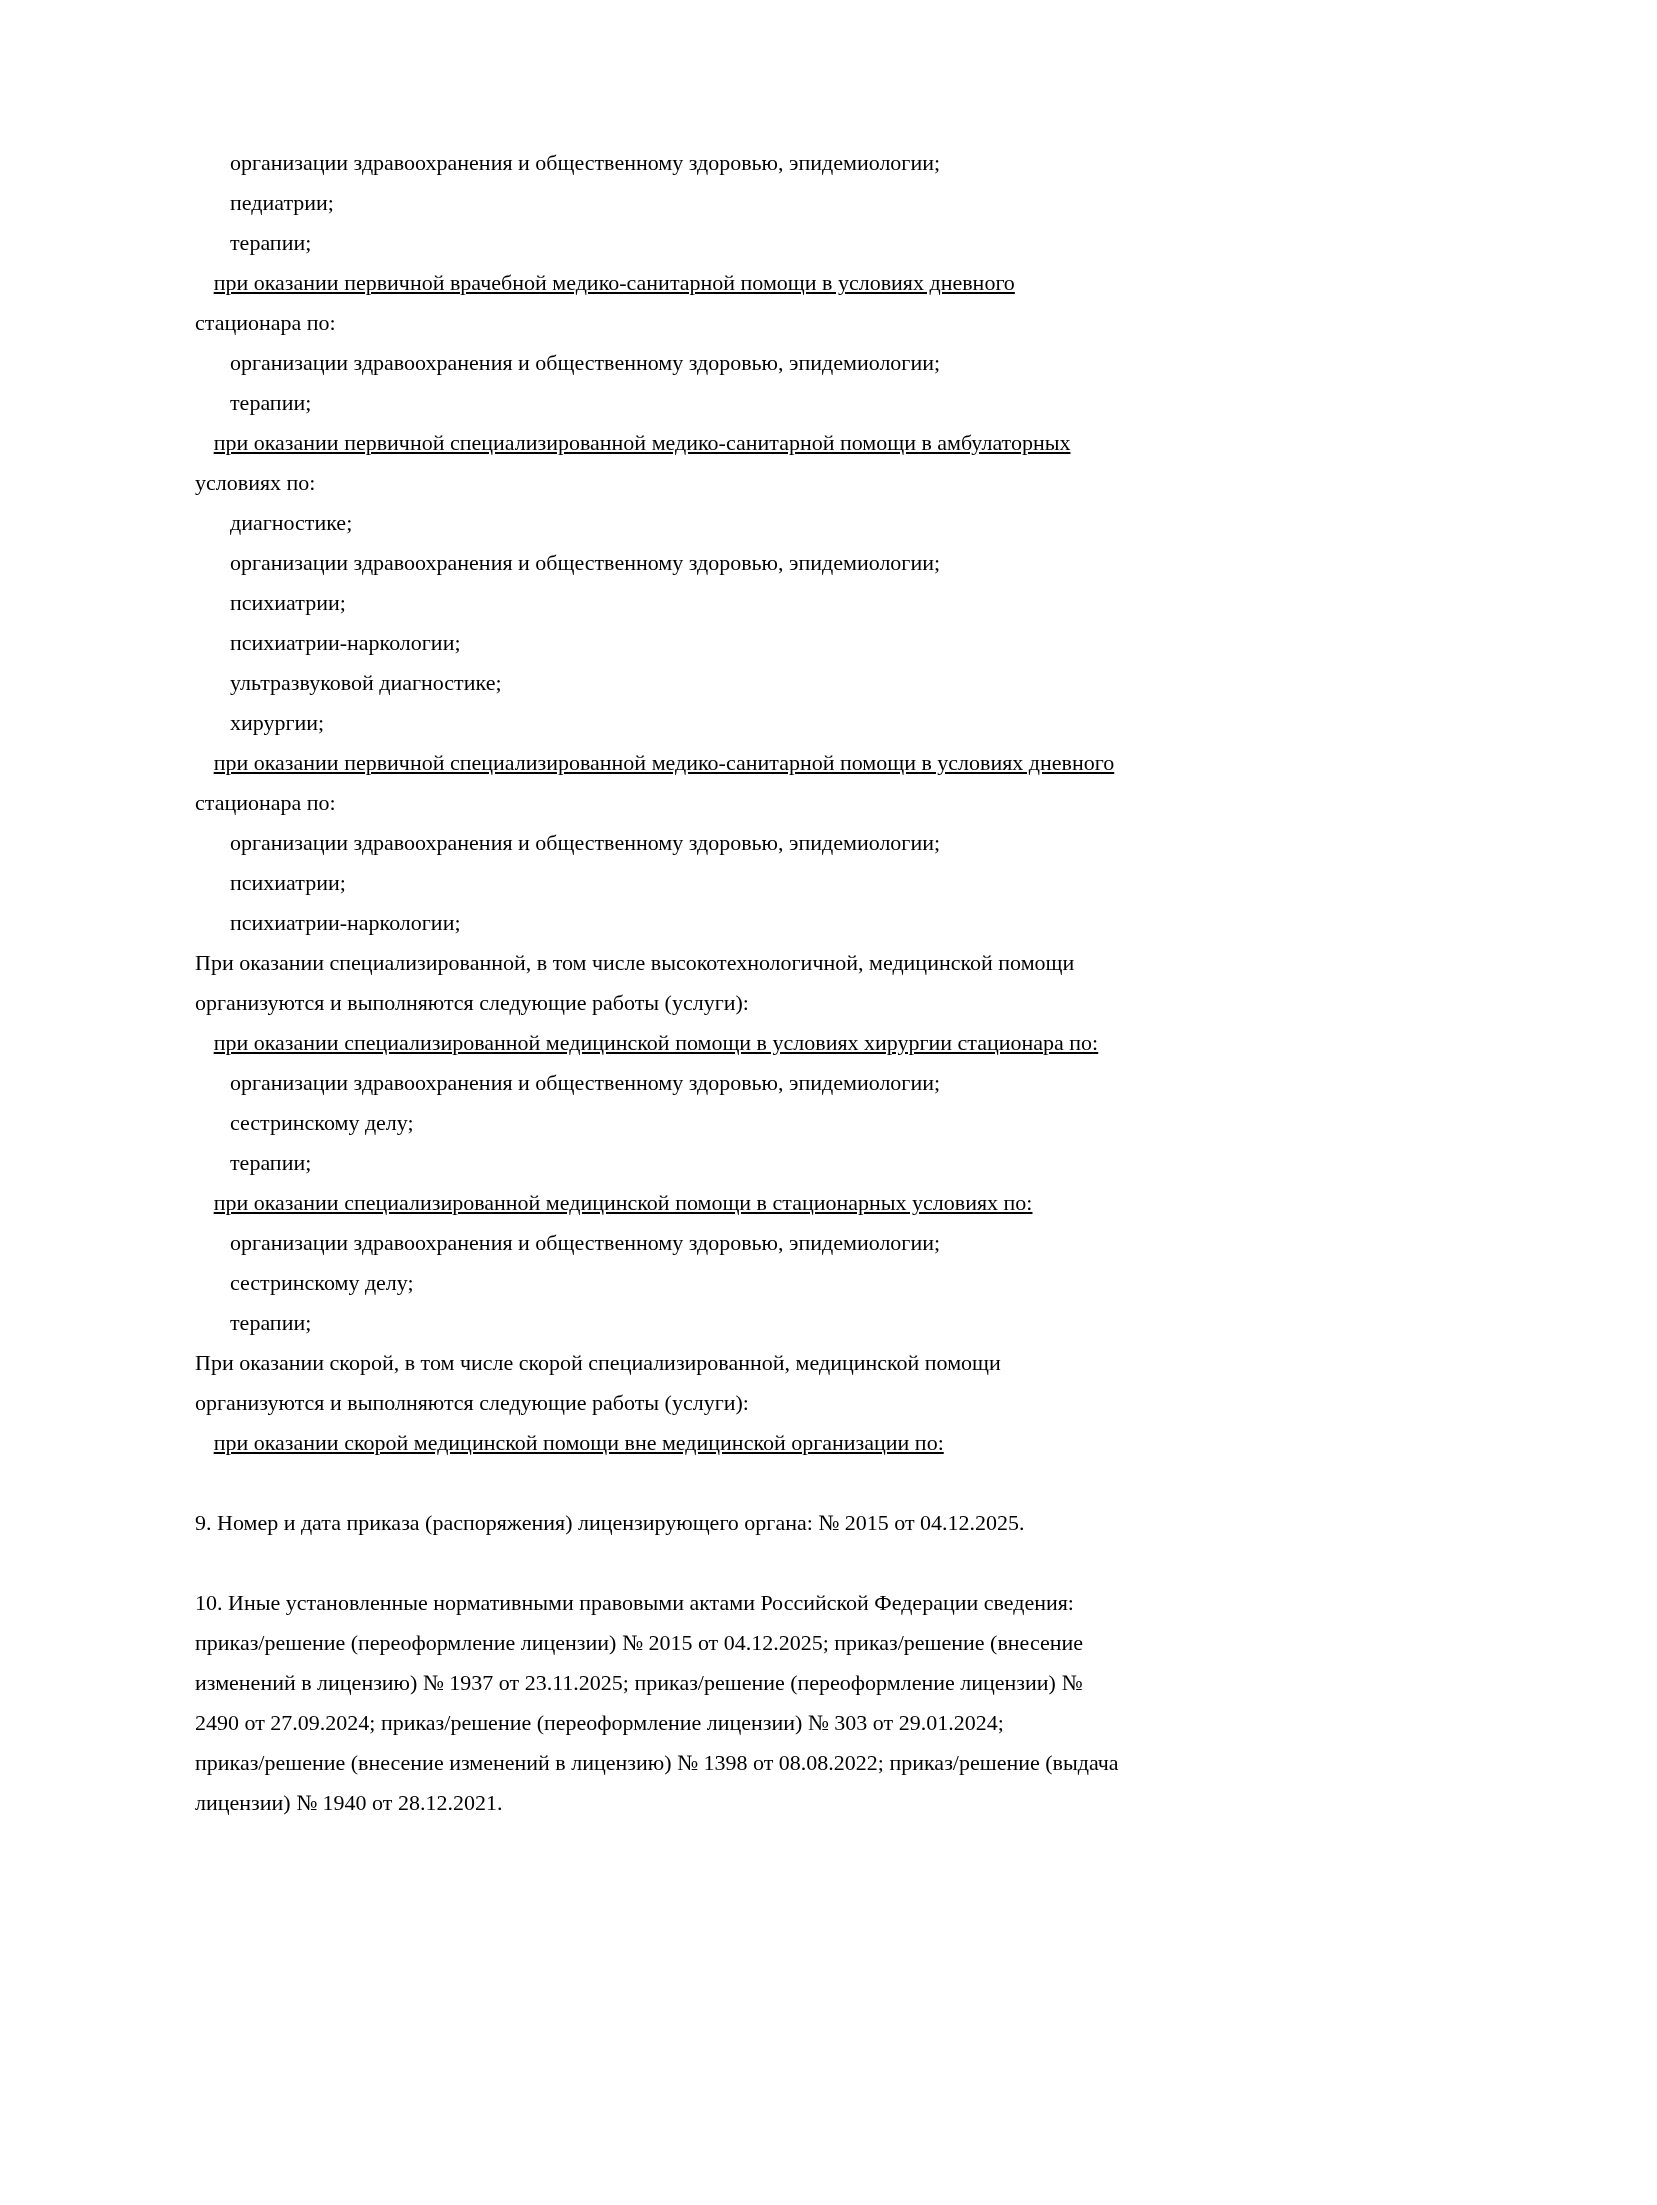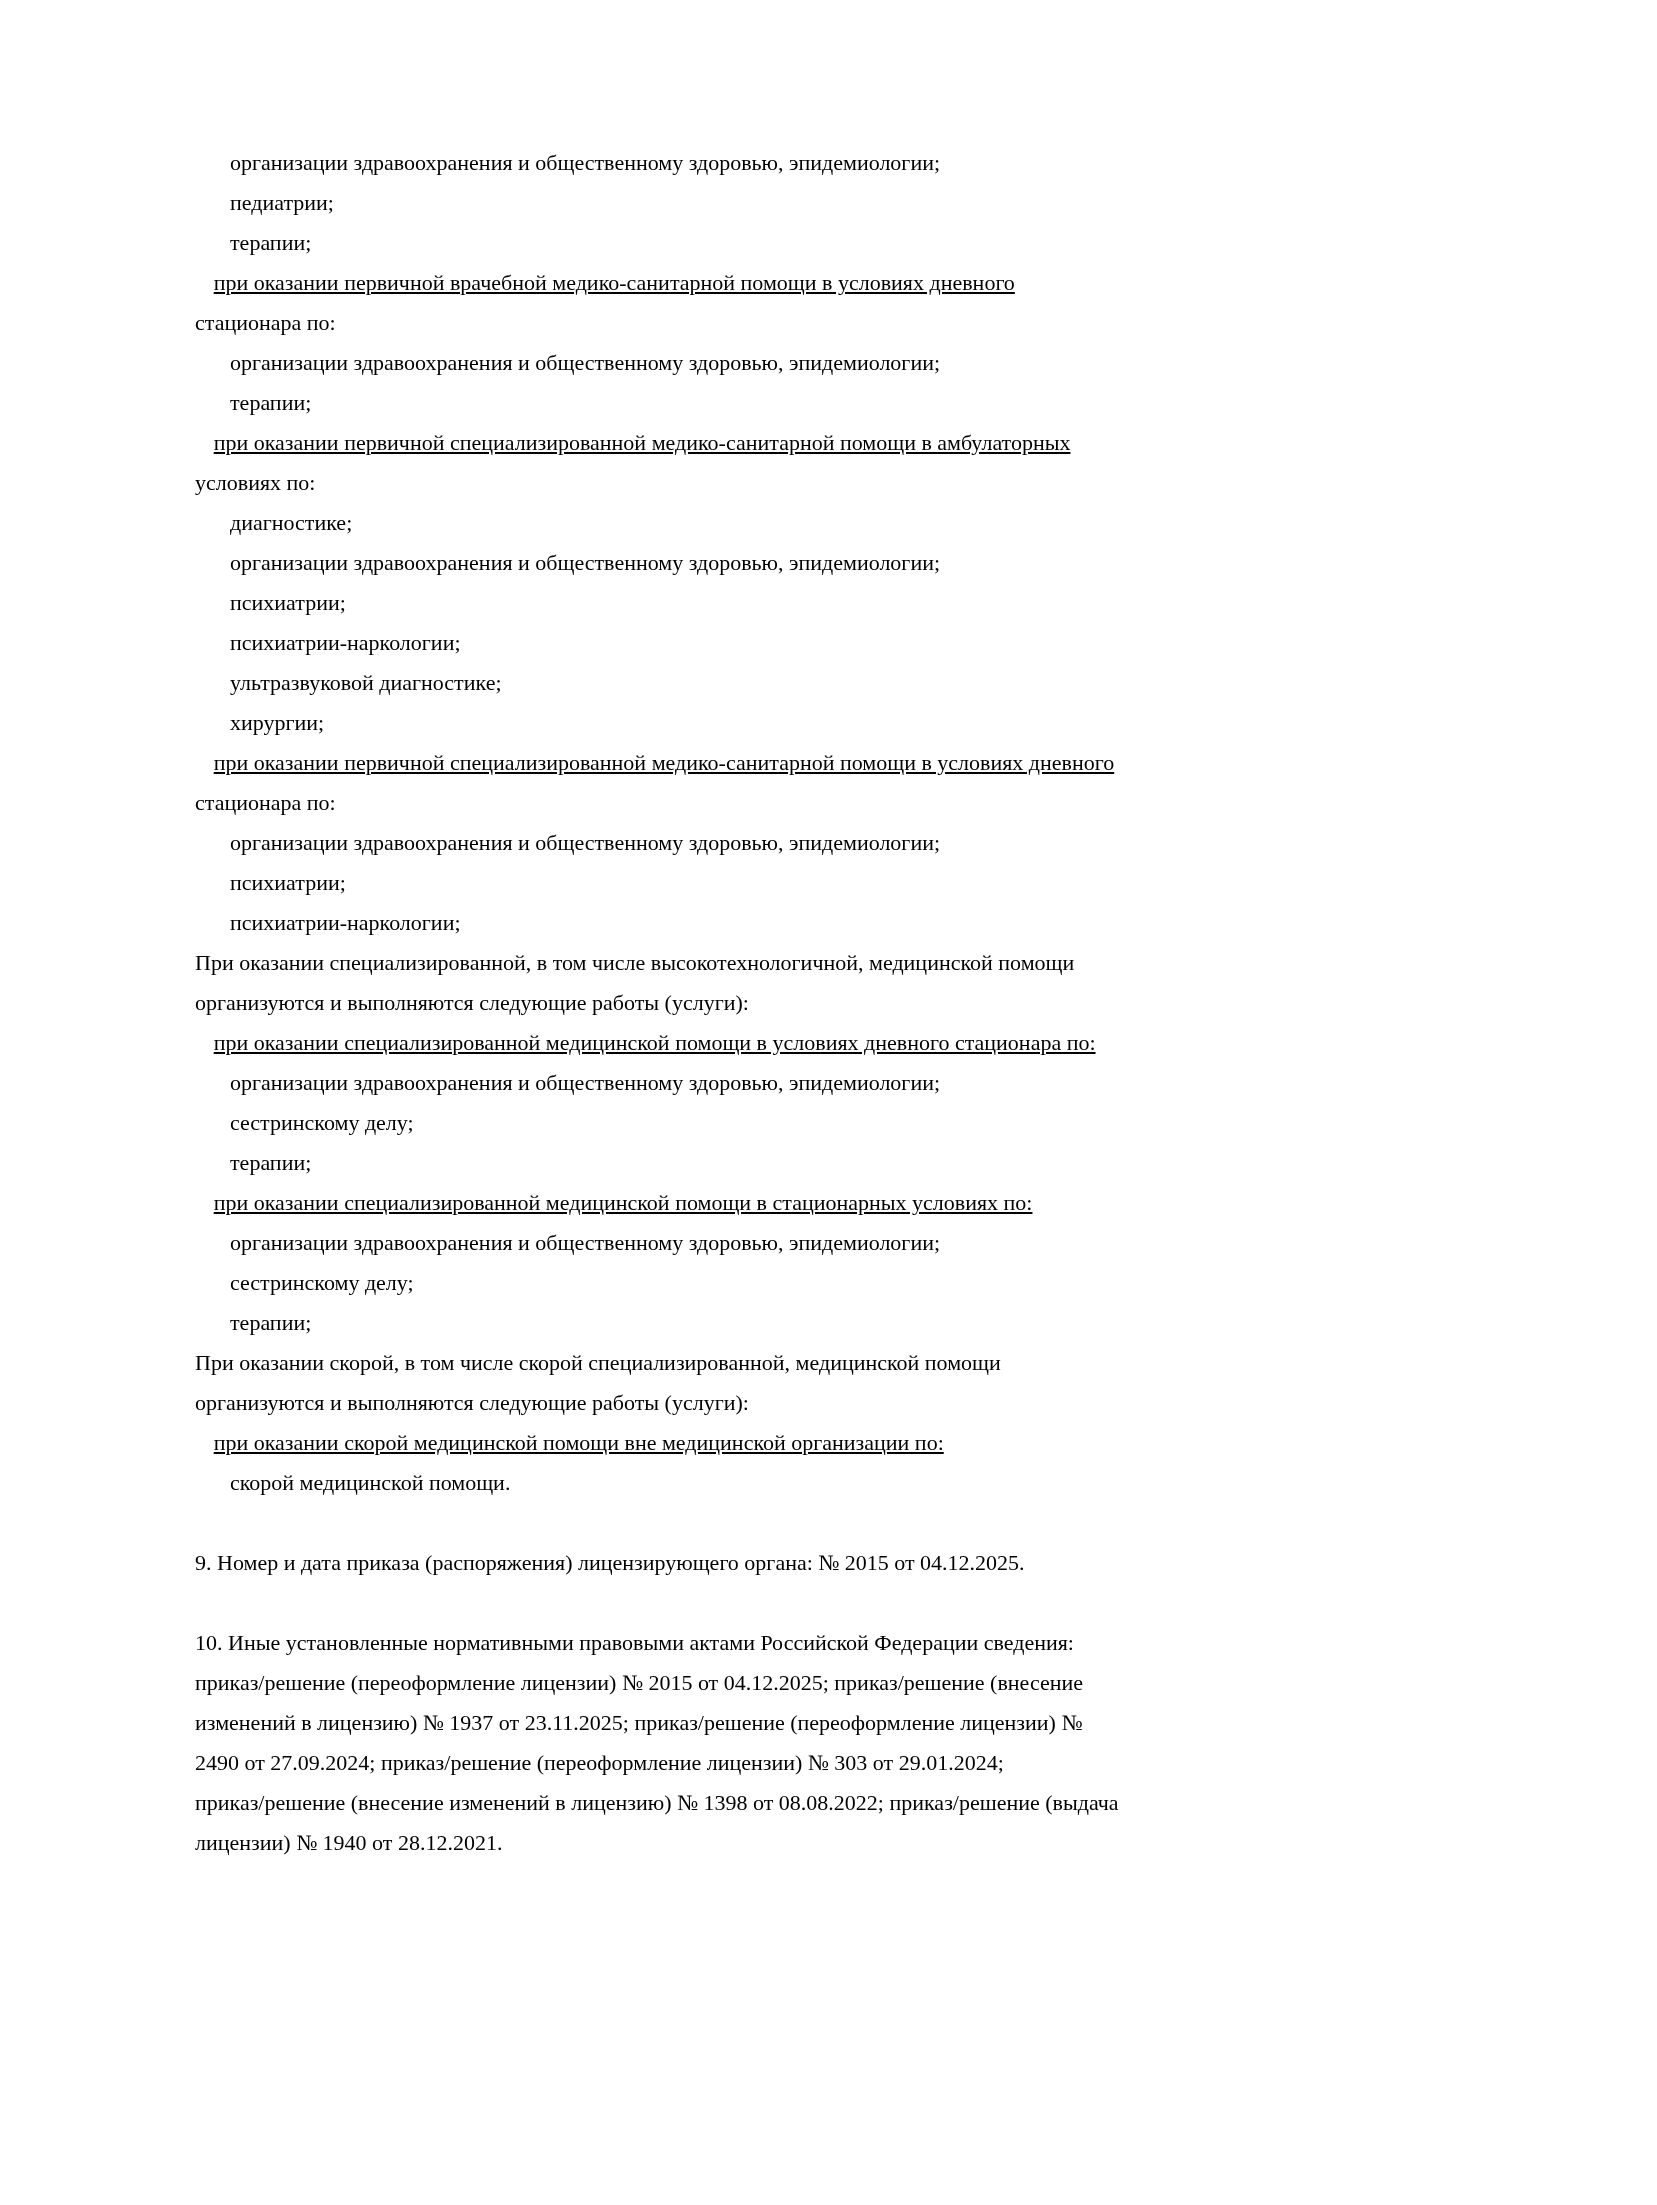--- a/index.html
+++ b/index.html
@@ -52,32 +52,31 @@
       <div class="line indent-2">психиатрии-наркологии;</div>
       <div class="line indent-2">ультразвуковой диагностике;</div>
       <div class="line indent-2">хирургии;</div>
       <div class="line indent-1">при оказании первичной специализированной медико-санитарной помощи в условиях дневного</div>
       <div class="line indent-0">стационара по:</div>
       <div class="line indent-2">организации здравоохранения и общественному здоровью, эпидемиологии;</div>
       <div class="line indent-2">психиатрии;</div>
       <div class="line indent-2">психиатрии-наркологии;</div>
       <div class="line indent-0">При оказании специализированной, в том числе высокотехнологичной, медицинской помощи</div>
       <div class="line indent-0">организуются и выполняются следующие работы (услуги):</div>
-      <div class="line indent-1">при оказании специализированной медицинской помощи в условиях дневного стационара по:</div>
+      <div class="line indent-1">при оказании специализированной медицинской помощи в условиях хирургии стационара по:</div>
       <div class="line indent-2">организации здравоохранения и общественному здоровью, эпидемиологии;</div>
       <div class="line indent-2">сестринскому делу;</div>
       <div class="line indent-2">терапии;</div>
       <div class="line indent-1">при оказании специализированной медицинской помощи в стационарных условиях по:</div>
       <div class="line indent-2">организации здравоохранения и общественному здоровью, эпидемиологии;</div>
       <div class="line indent-2">сестринскому делу;</div>
       <div class="line indent-2">терапии;</div>
       <div class="line indent-0">При оказании скорой, в том числе скорой специализированной, медицинской помощи</div>
       <div class="line indent-0">организуются и выполняются следующие работы (услуги):</div>
       <div class="line indent-1">при оказании скорой медицинской помощи вне медицинской организации по:</div>
-      <div class="line indent-2">скорой медицинской помощи.</div>
       <div class="line blank"></div>
       <div class="line indent-0">9. Номер и дата приказа (распоряжения) лицензирующего органа: № 2015 от 04.12.2025.</div>
       <div class="line blank"></div>
       <div class="line indent-0">10. Иные установленные нормативными правовыми актами Российской Федерации сведения:</div>
       <div class="line indent-0">приказ/решение (переоформление лицензии) № 2015 от 04.12.2025; приказ/решение (внесение</div>
       <div class="line indent-0">изменений в лицензию) № 1937 от 23.11.2025; приказ/решение (переоформление лицензии) №</div>
       <div class="line indent-0">2490 от 27.09.2024; приказ/решение (переоформление лицензии) № 303 от 29.01.2024;</div>
       <div class="line indent-0">приказ/решение (внесение изменений в лицензию) № 1398 от 08.08.2022; приказ/решение (выдача</div>
       <div class="line indent-0">лицензии) № 1940 от 28.12.2021.</div>
     </div>

